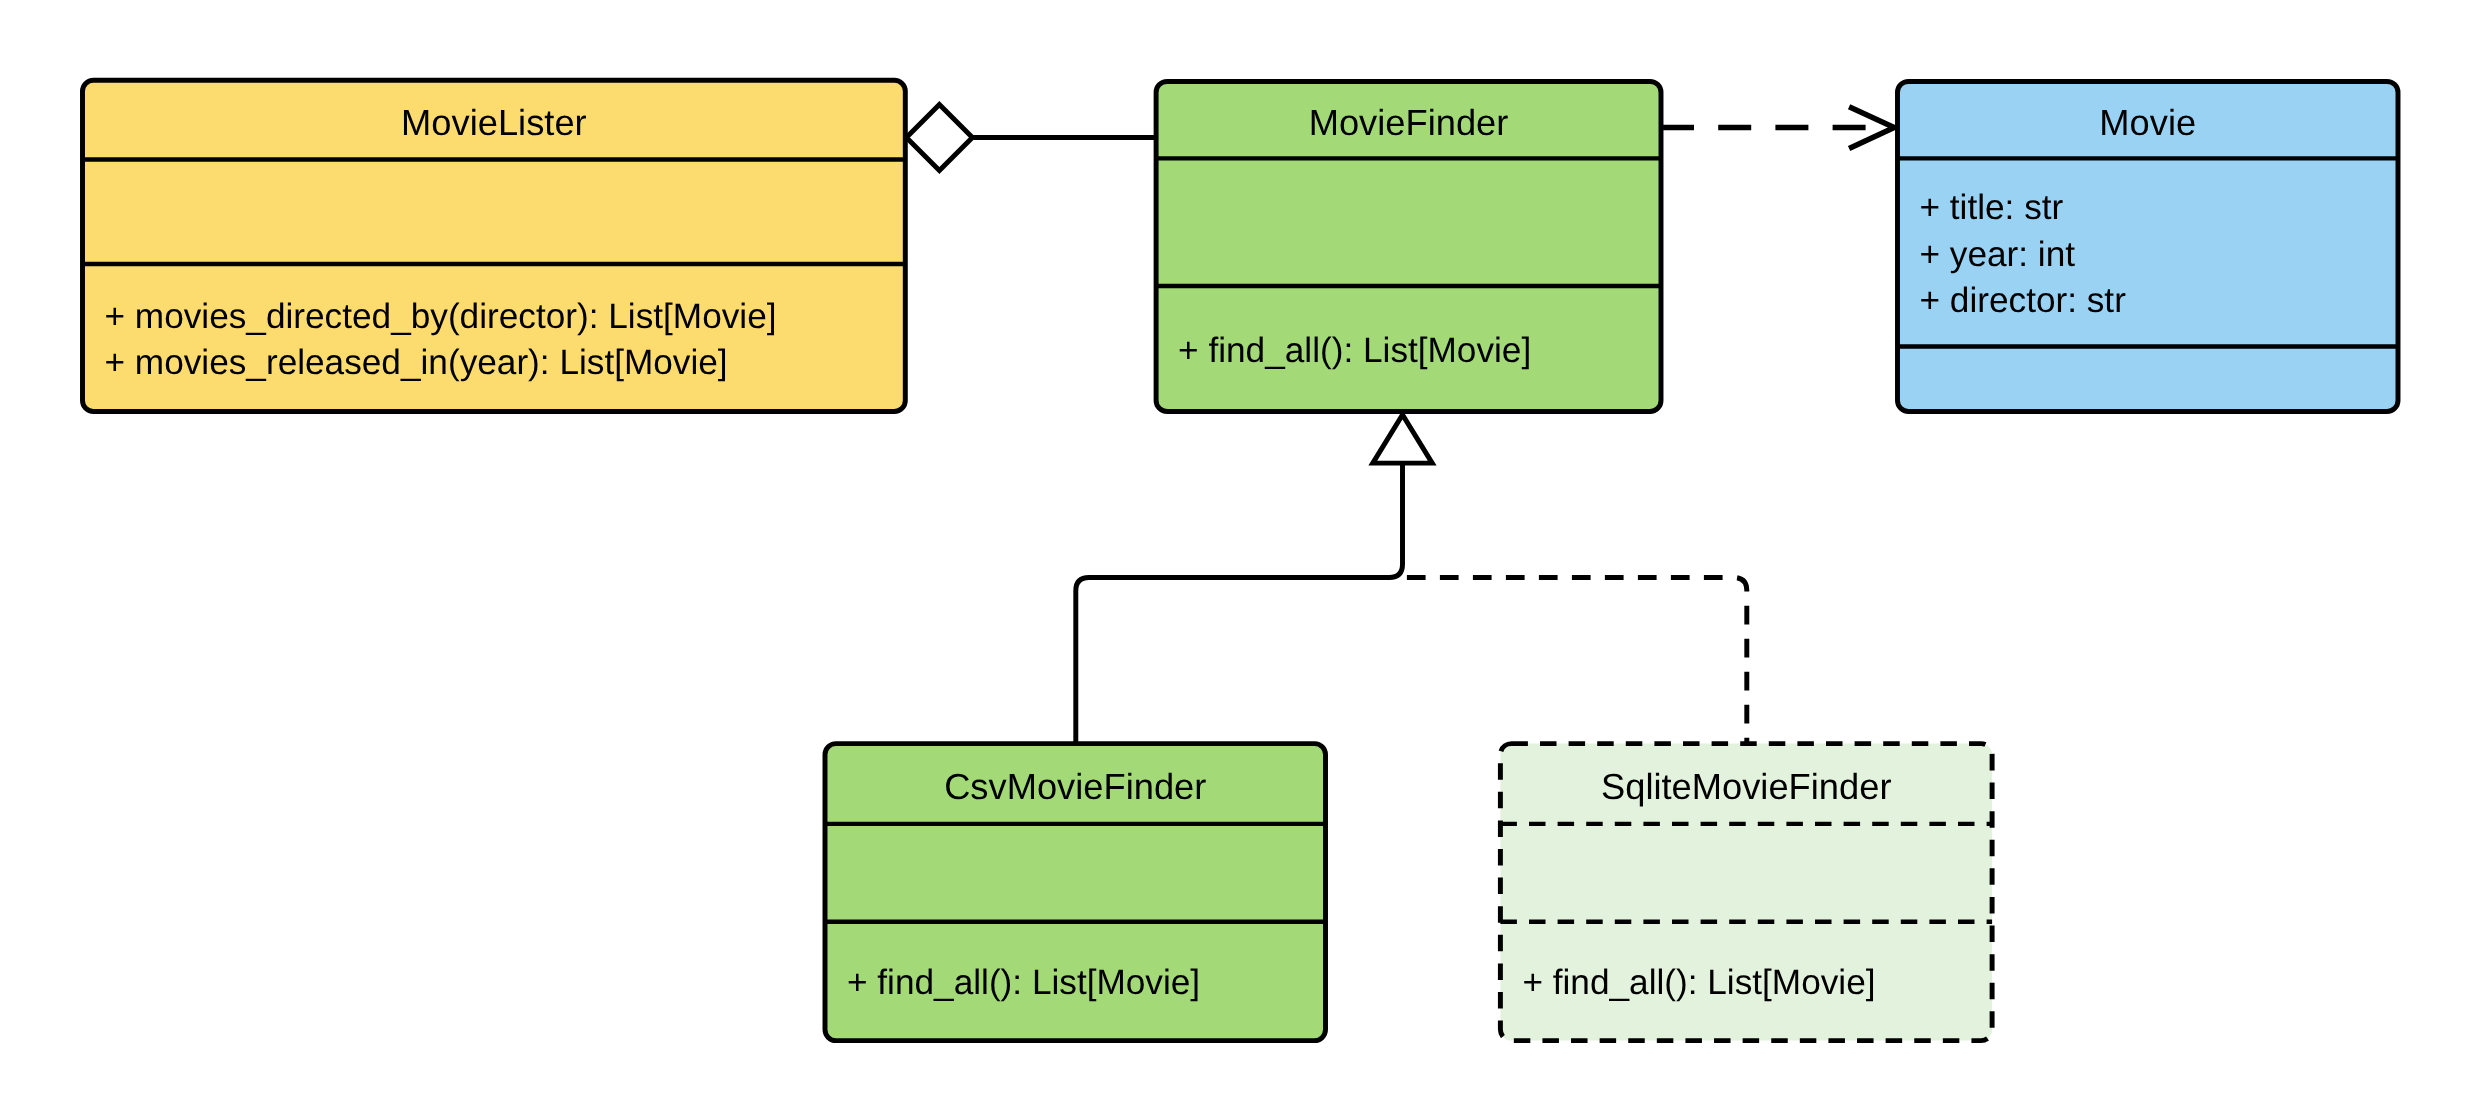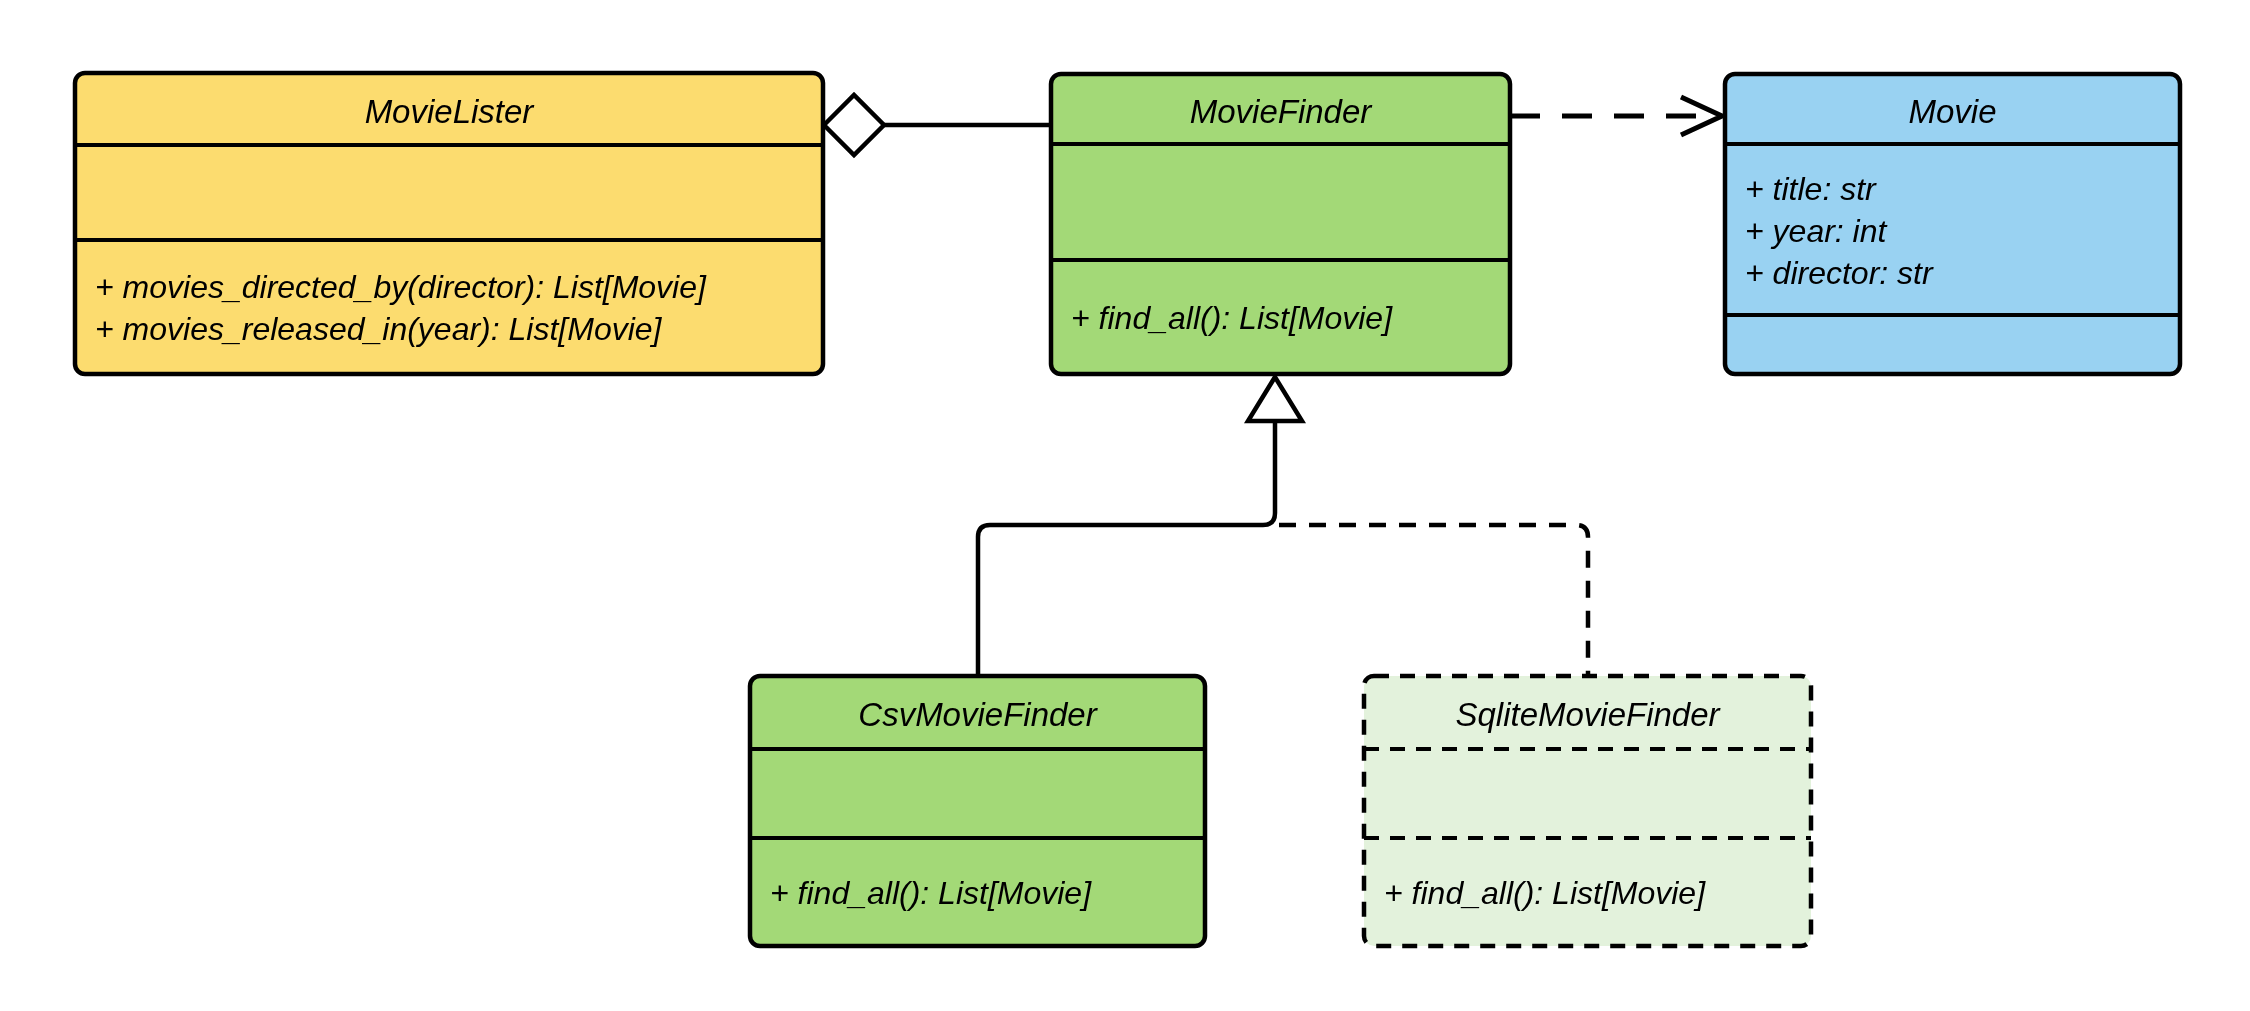--- a/index.html
+++ b/index.html
@@ -6,21 +6,20 @@
     margin: 0;
     padding: 0;
     background: #ffffff;
     width: 2250px;
     height: 1011px;
     overflow: hidden;
   }
   #diagram-wrap {
     width: 2134px;
     height: 1011px;
-    font-style: italic;
   }
   svg {
     display: block;
   }
   svg text {
     font-family: "Liberation Sans", sans-serif;
     fill: #000000;
   }
   .uml-title { font-size: 33px; }
   .uml-member { font-size: 32px; }

